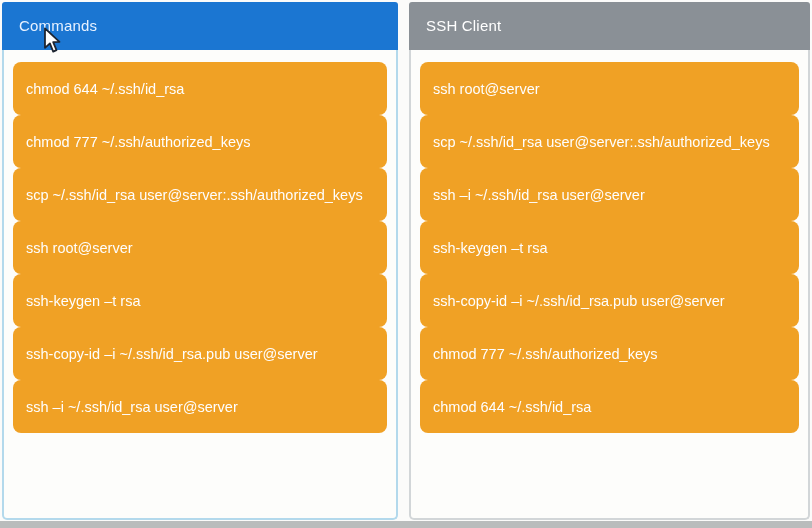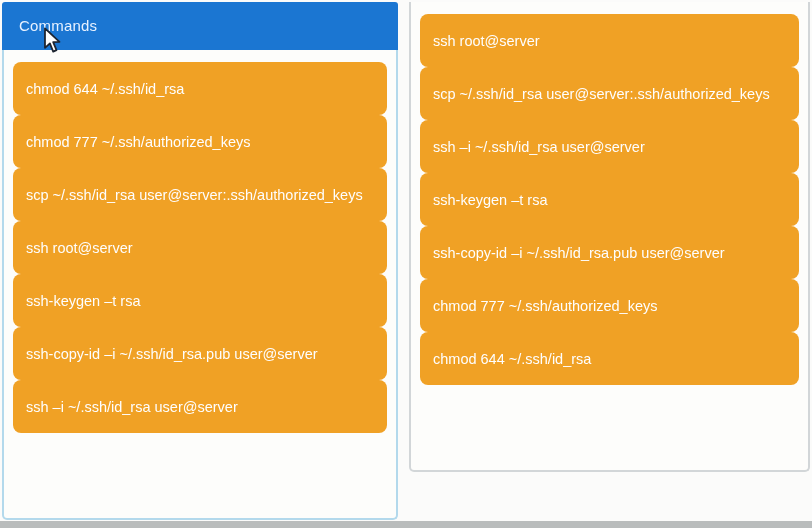--- a/index.html
+++ b/index.html
@@ -96,20 +96,21 @@
         <div class="tile">chmod 777 ~/.ssh/authorized_keys</div>
         <div class="tile">scp ~/.ssh/id_rsa user@server:.ssh/authorized_keys</div>
         <div class="tile">ssh root@server</div>
         <div class="tile">ssh-keygen –t rsa</div>
         <div class="tile">ssh-copy-id –i ~/.ssh/id_rsa.pub user@server</div>
         <div class="tile">ssh –i ~/.ssh/id_rsa user@server</div>
       </div>
   </section>
 
   <section class="panel panel-right">
+    <header class="panel-header">SSH Client</header>
     <div class="panel-body">
         <div class="tile">ssh root@server</div>
         <div class="tile">scp ~/.ssh/id_rsa user@server:.ssh/authorized_keys</div>
         <div class="tile">ssh –i ~/.ssh/id_rsa user@server</div>
         <div class="tile">ssh-keygen –t rsa</div>
         <div class="tile">ssh-copy-id –i ~/.ssh/id_rsa.pub user@server</div>
         <div class="tile">chmod 777 ~/.ssh/authorized_keys</div>
         <div class="tile">chmod 644 ~/.ssh/id_rsa</div>
       </div>
   </section>

